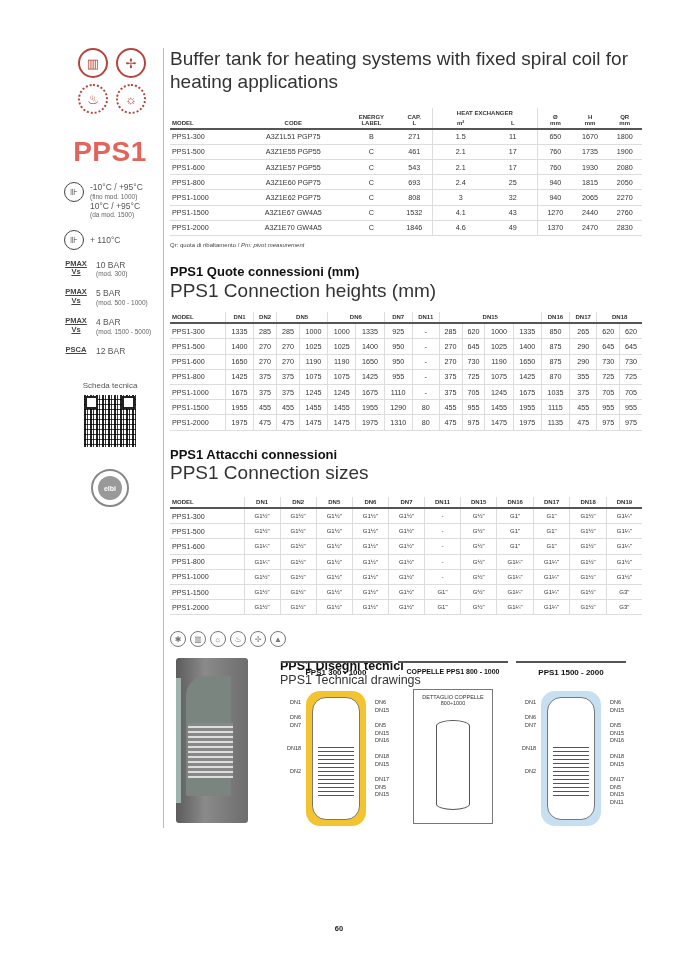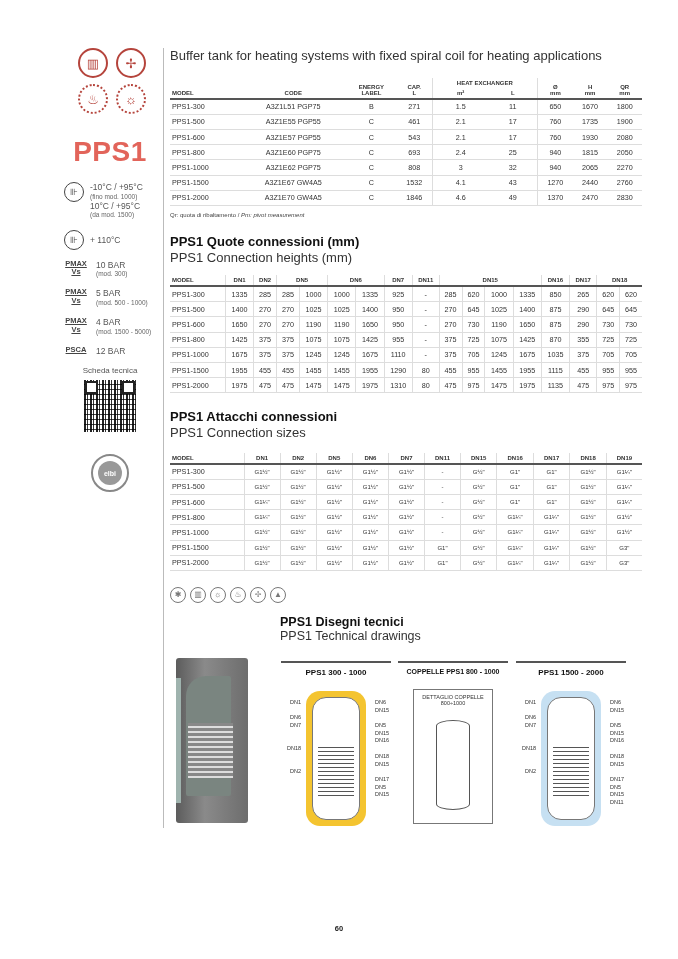--- a/index.html
+++ b/index.html
@@ -8,33 +8,33 @@
   .divider-v { position: absolute; left: 163px; top: 48px; width: 1px; height: 780px; background: #bbb; }
   .icon-grid { display: grid; grid-template-columns: 30px 30px; gap: 6px 8px; margin-left: 18px; }
   .ic { width: 30px; height: 30px; border-radius: 50%; border: 2px solid #b5443c; display: flex; align-items: center; justify-content: center; color: #b5443c; font-size: 13px; }
   .ic.dashed { border-style: dotted; }
   .model-big { margin-top: 22px; font-size: 28px; font-weight: bold; color: #e2645a; text-align: center; letter-spacing: 0.5px; }
   .spec { display: flex; align-items: flex-start; margin-top: 10px; font-size: 8.5px; color: #555; }
   .spec .lbl { width: 32px; font-size: 7.5px; font-weight: bold; color: #444; text-align: center; line-height: 1.15; text-decoration: underline; }
   .spec .thermo { width: 20px; height: 20px; border: 1.3px solid #444; border-radius: 50%; margin: 0 6px 0 4px; display:flex; align-items:center; justify-content:center; font-size:9px; color:#444; }
   .spec .val { line-height: 1.25; }
   .spec .small { font-size: 6.5px; color: #666; }
-  .scheda { margin-top: 10px; text-align: center; font-size: 8px; color: #555; }
+  .scheda { margin-top: 25px; text-align: center; font-size: 8px; color: #555; }
   .qr { width: 52px; height: 52px; margin: 5px auto 0; background:
       repeating-linear-gradient(90deg,#222 0 2px,#fff 2px 3px,#333 3px 4px,#fff 4px 6px),
       repeating-linear-gradient(0deg,#fff 0 2px,#444 2px 3px,#fff 3px 5px);
       background-blend-mode: multiply; position: relative; }
   .qr::before, .qr::after { content:""; position:absolute; width:9px; height:9px; border:2px solid #222; background:#fff; }
   .qr::before { left:1px; top:1px; } .qr::after { right:1px; top:1px; }
   .seal { width: 38px; height: 38px; margin: 22px auto 0; border-radius: 50%; border: 2px solid #888; display:flex; align-items:center; justify-content:center; }
   .seal span { width: 24px; height: 24px; border-radius: 50%; background: #999; color:#fff; font-size: 7px; font-weight:bold; display:flex; align-items:center; justify-content:center; }
 
   .main { position: absolute; left: 170px; top: 48px; width: 472px; }
   h1 { font-size: 13.5px; font-weight: bold; color: #111; line-height: 1.2; }
-  .sub { font-size: 13px; color: #333; line-height: 1.2; }
+  .sub { font-size: 19px; color: #333; line-height: 1.2; }
   h2 { font-size: 13px; font-weight: bold; color: #111; margin-top: 14px; line-height: 1.2; }
   table { width: 100%; border-collapse: collapse; margin-top: 10px; }
   th { font-size: 6px; font-weight: bold; color: #333; padding: 2px 2px; vertical-align: bottom; border-bottom: 2px solid #555; text-align: center; }
   th.left, td.left { text-align: left; }
   td { font-size: 7.2px; color: #333; padding: 2.6px 2px; border-bottom: 1px solid #ddd; text-align: center; }
   th.sep, td.sep { border-left: 1px solid #ddd; }
   .note { font-size: 6px; color: #444; margin-top: 6px; }
   .note i { font-style: italic; }
   .bottom-icons { display: flex; gap: 4px; margin-top: 16px; }
   .bottom-icons .bi { width: 16px; height: 16px; border: 1.3px solid #777; border-radius: 50%; display:flex; align-items:center; justify-content:center; font-size: 8px; color: #777; }

